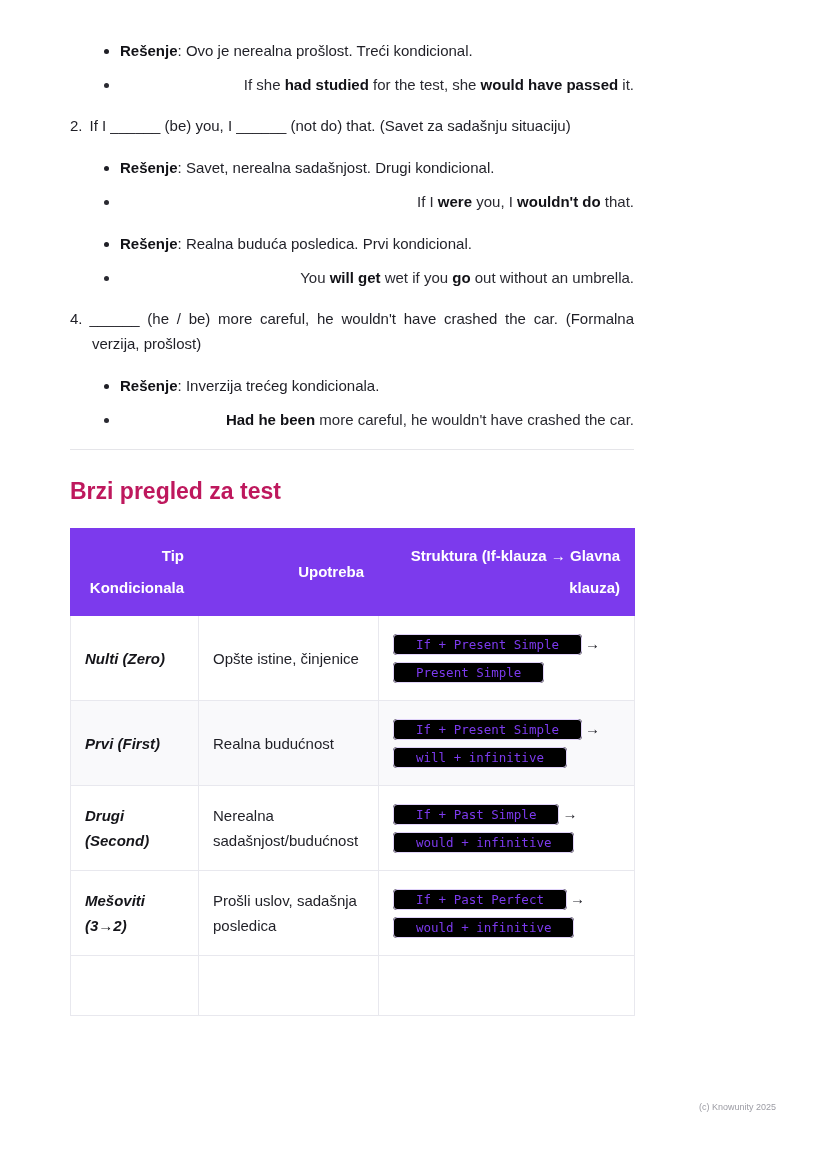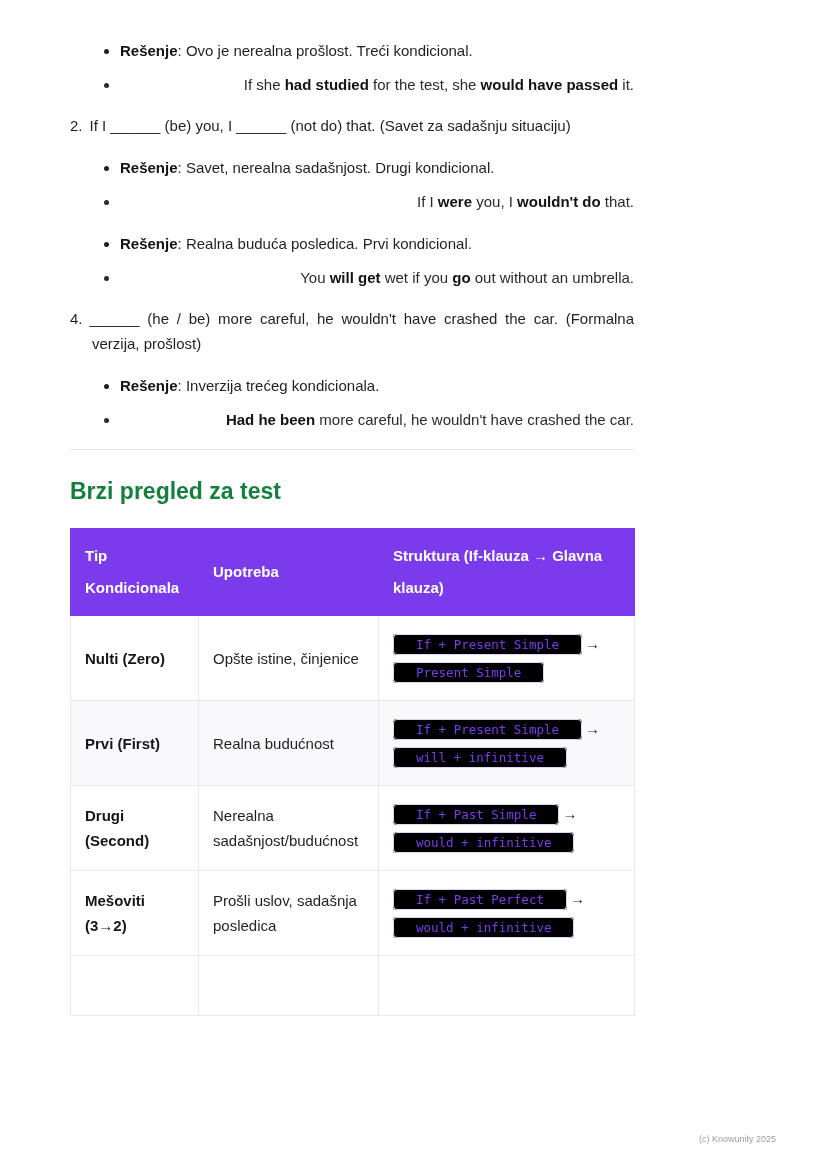--- a/index.html
+++ b/index.html
@@ -26,45 +26,45 @@
   .qnum { margin-right:7px; }
   .item ul.bullets { margin-top:17px; }
 
   hr.divider { border:none; border-top:1px solid #e5e5e9; margin:17px 0 0 0; }
 
   h2.section-heading {
     margin-top:26px;
     font-size:23px;
     line-height:30px;
     font-weight:700;
-    color:#15803d;
+    color:#be185d;
   }
 
   table.cond { border-collapse:collapse; table-layout:fixed; width:564px; margin-top:22px; }
   table.cond th {
     background:#7c3aed;
     border:1px solid #7c3aed;
     color:#ffffff;
     font-size:15px;
     font-weight:700;
     line-height:32px;
     padding:11px 14px;
-    text-align:left;
+    text-align:right;
     vertical-align:middle;
   }
   table.cond td {
     border:1px solid #e8e8ee;
     padding:14px;
     font-size:15px;
     line-height:25px;
     vertical-align:middle;
     background:#ffffff;
   }
   table.cond tr.alt td { background:#f9f9fb; }
-  table.cond td.c1 { font-weight:700; color:#15151a; }
+  table.cond td.c1 { font-weight:700; color:#15151a;font-style:italic; }
   table.cond td.c3 { line-height:27px; }
   tr.ghost td { height:60px; }
 
   .code {
     font-family:"DejaVu Sans Mono", monospace;
     font-size:12.5px;
     color:#7c3aed;
     background:#000000;
     border:1px solid #e0d3f9;
     border-radius:4px;
@@ -79,21 +79,20 @@
     left:747px; top:36px;
     width:10px; height:1097px;
     background:#cfbef3;
     border-radius:5px;
   }
   .footer-credit {
     position:absolute;
     top:1102px; right:52px;
     font-size:9px;
     color:#9c9ca4;
-    margin-top:32px;
   }
 </style>
 </head>
 <body>
 
 <div class="page">
   <div class="content">
 
     <ul class="bullets">
       <li><span class="b">Rešenje</span><span>: Ovo je nerealna prošlost. Treći kondicional.</span></li>

